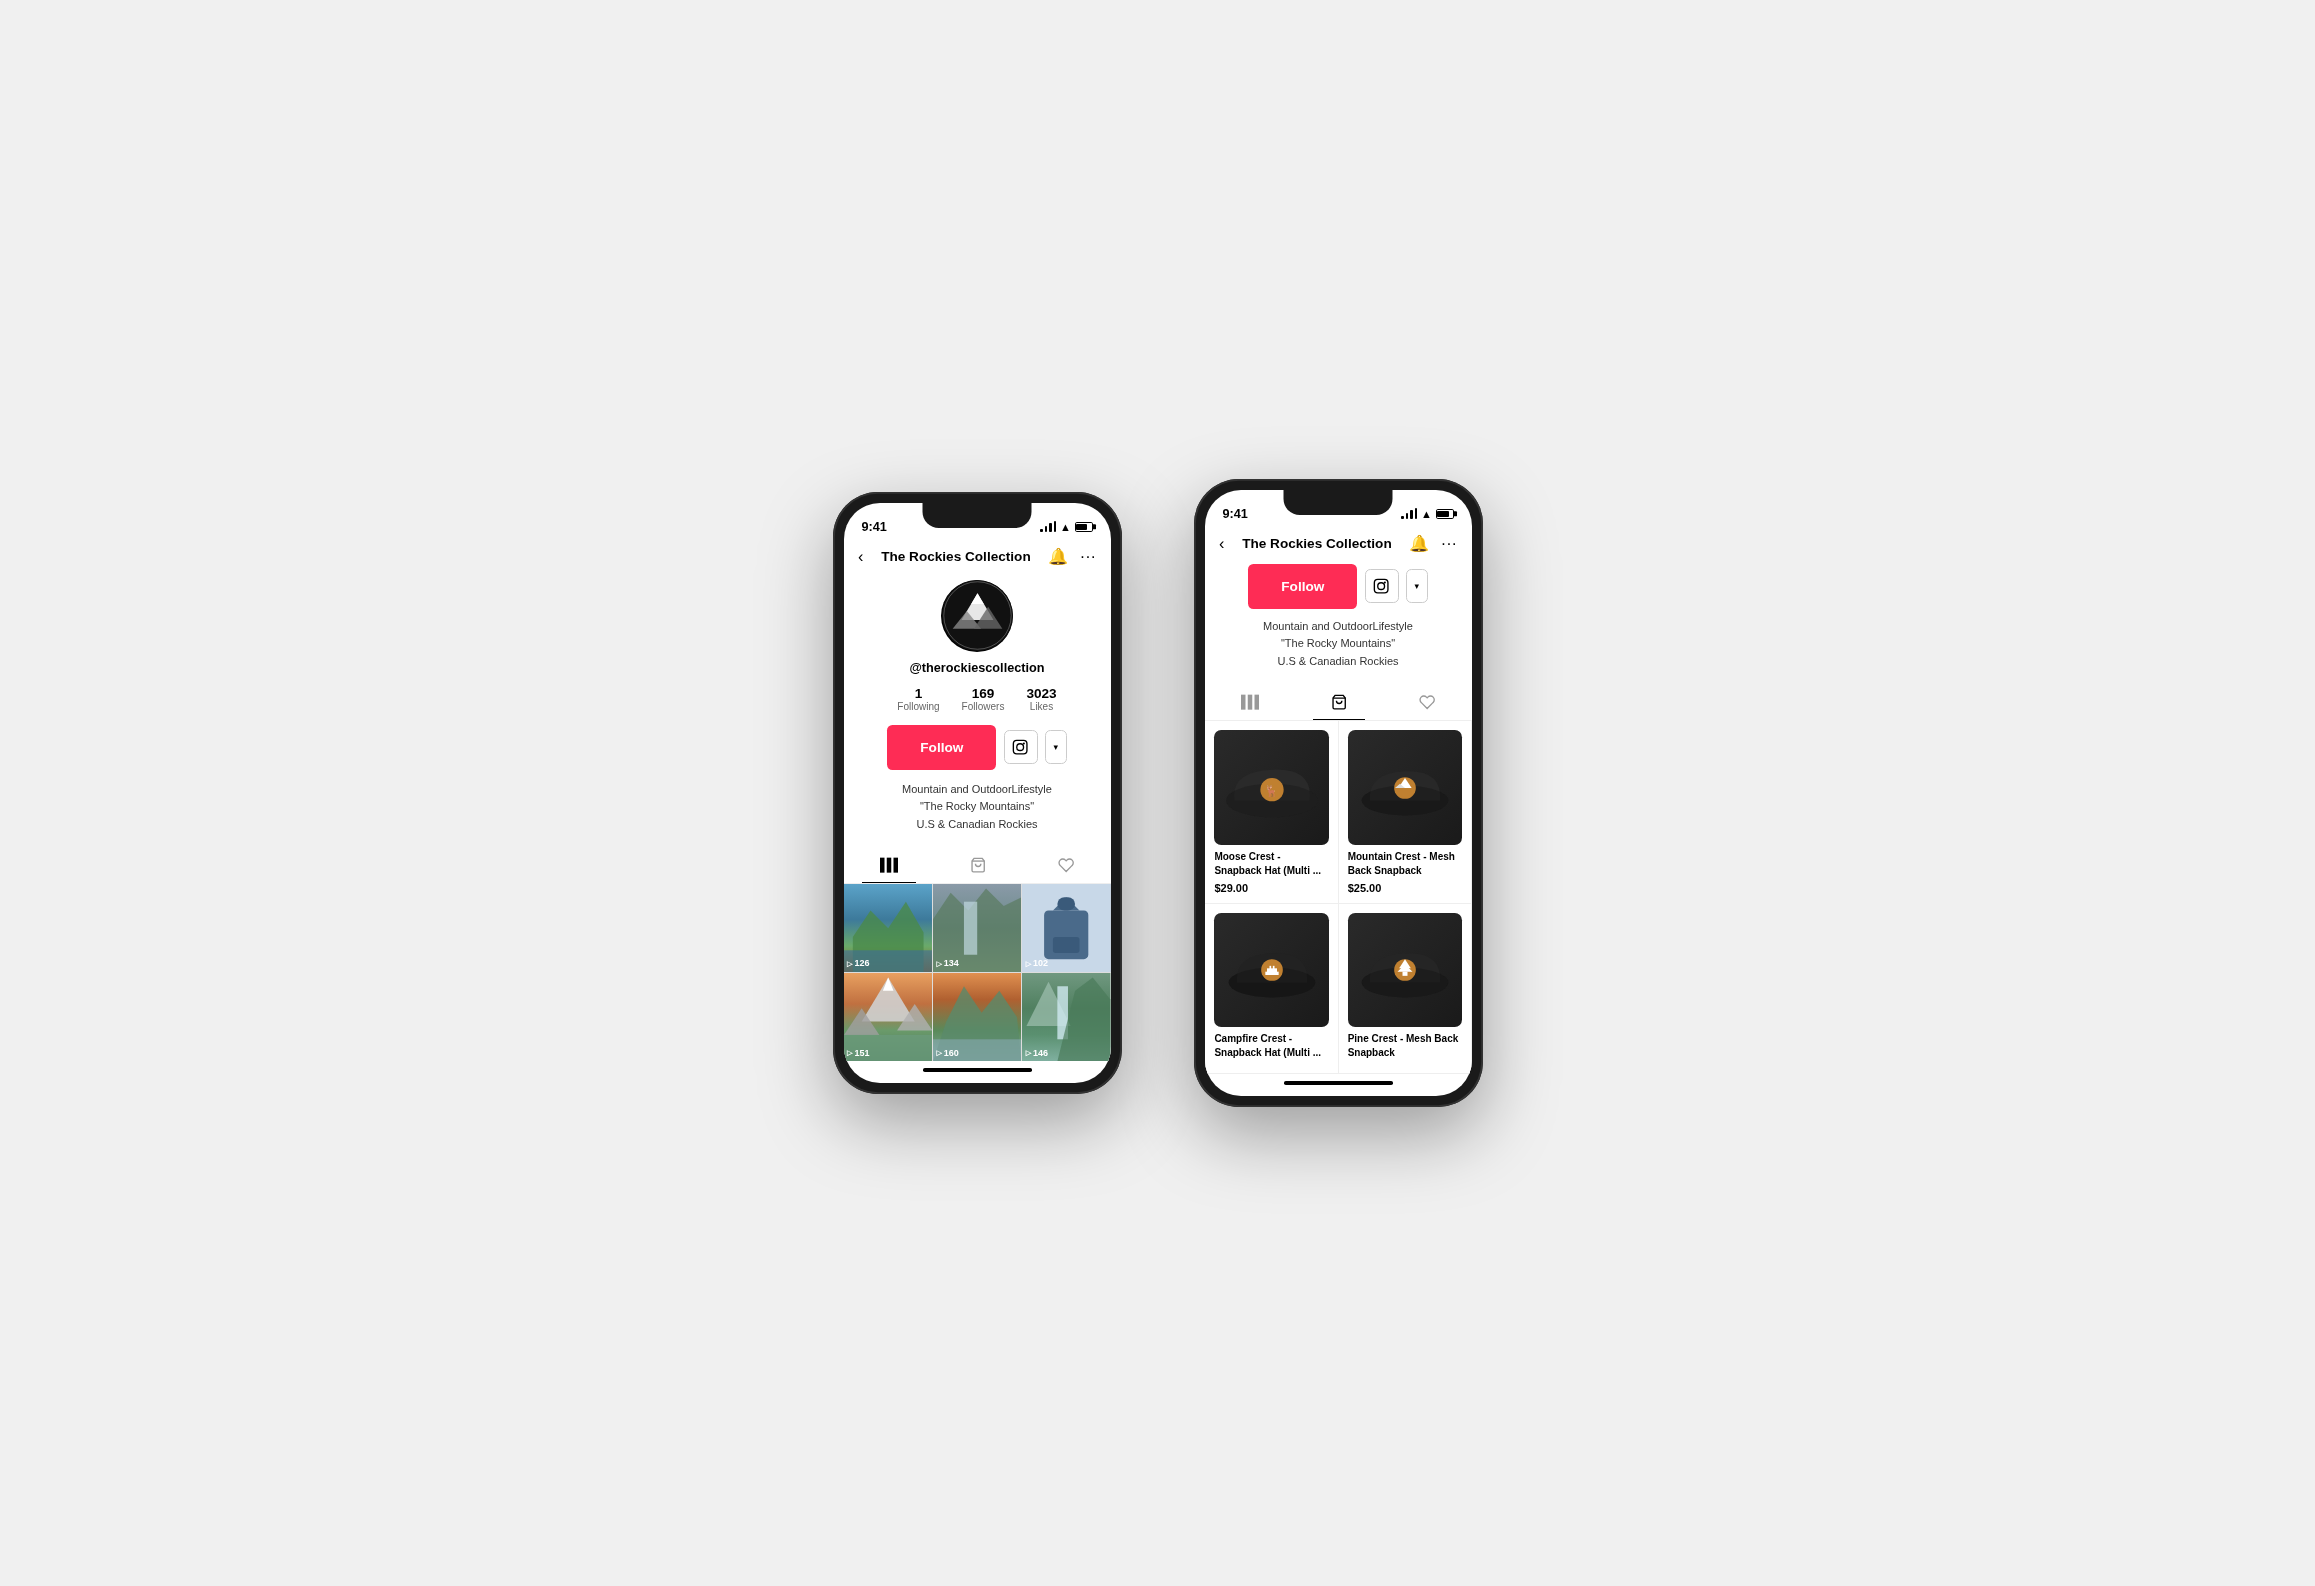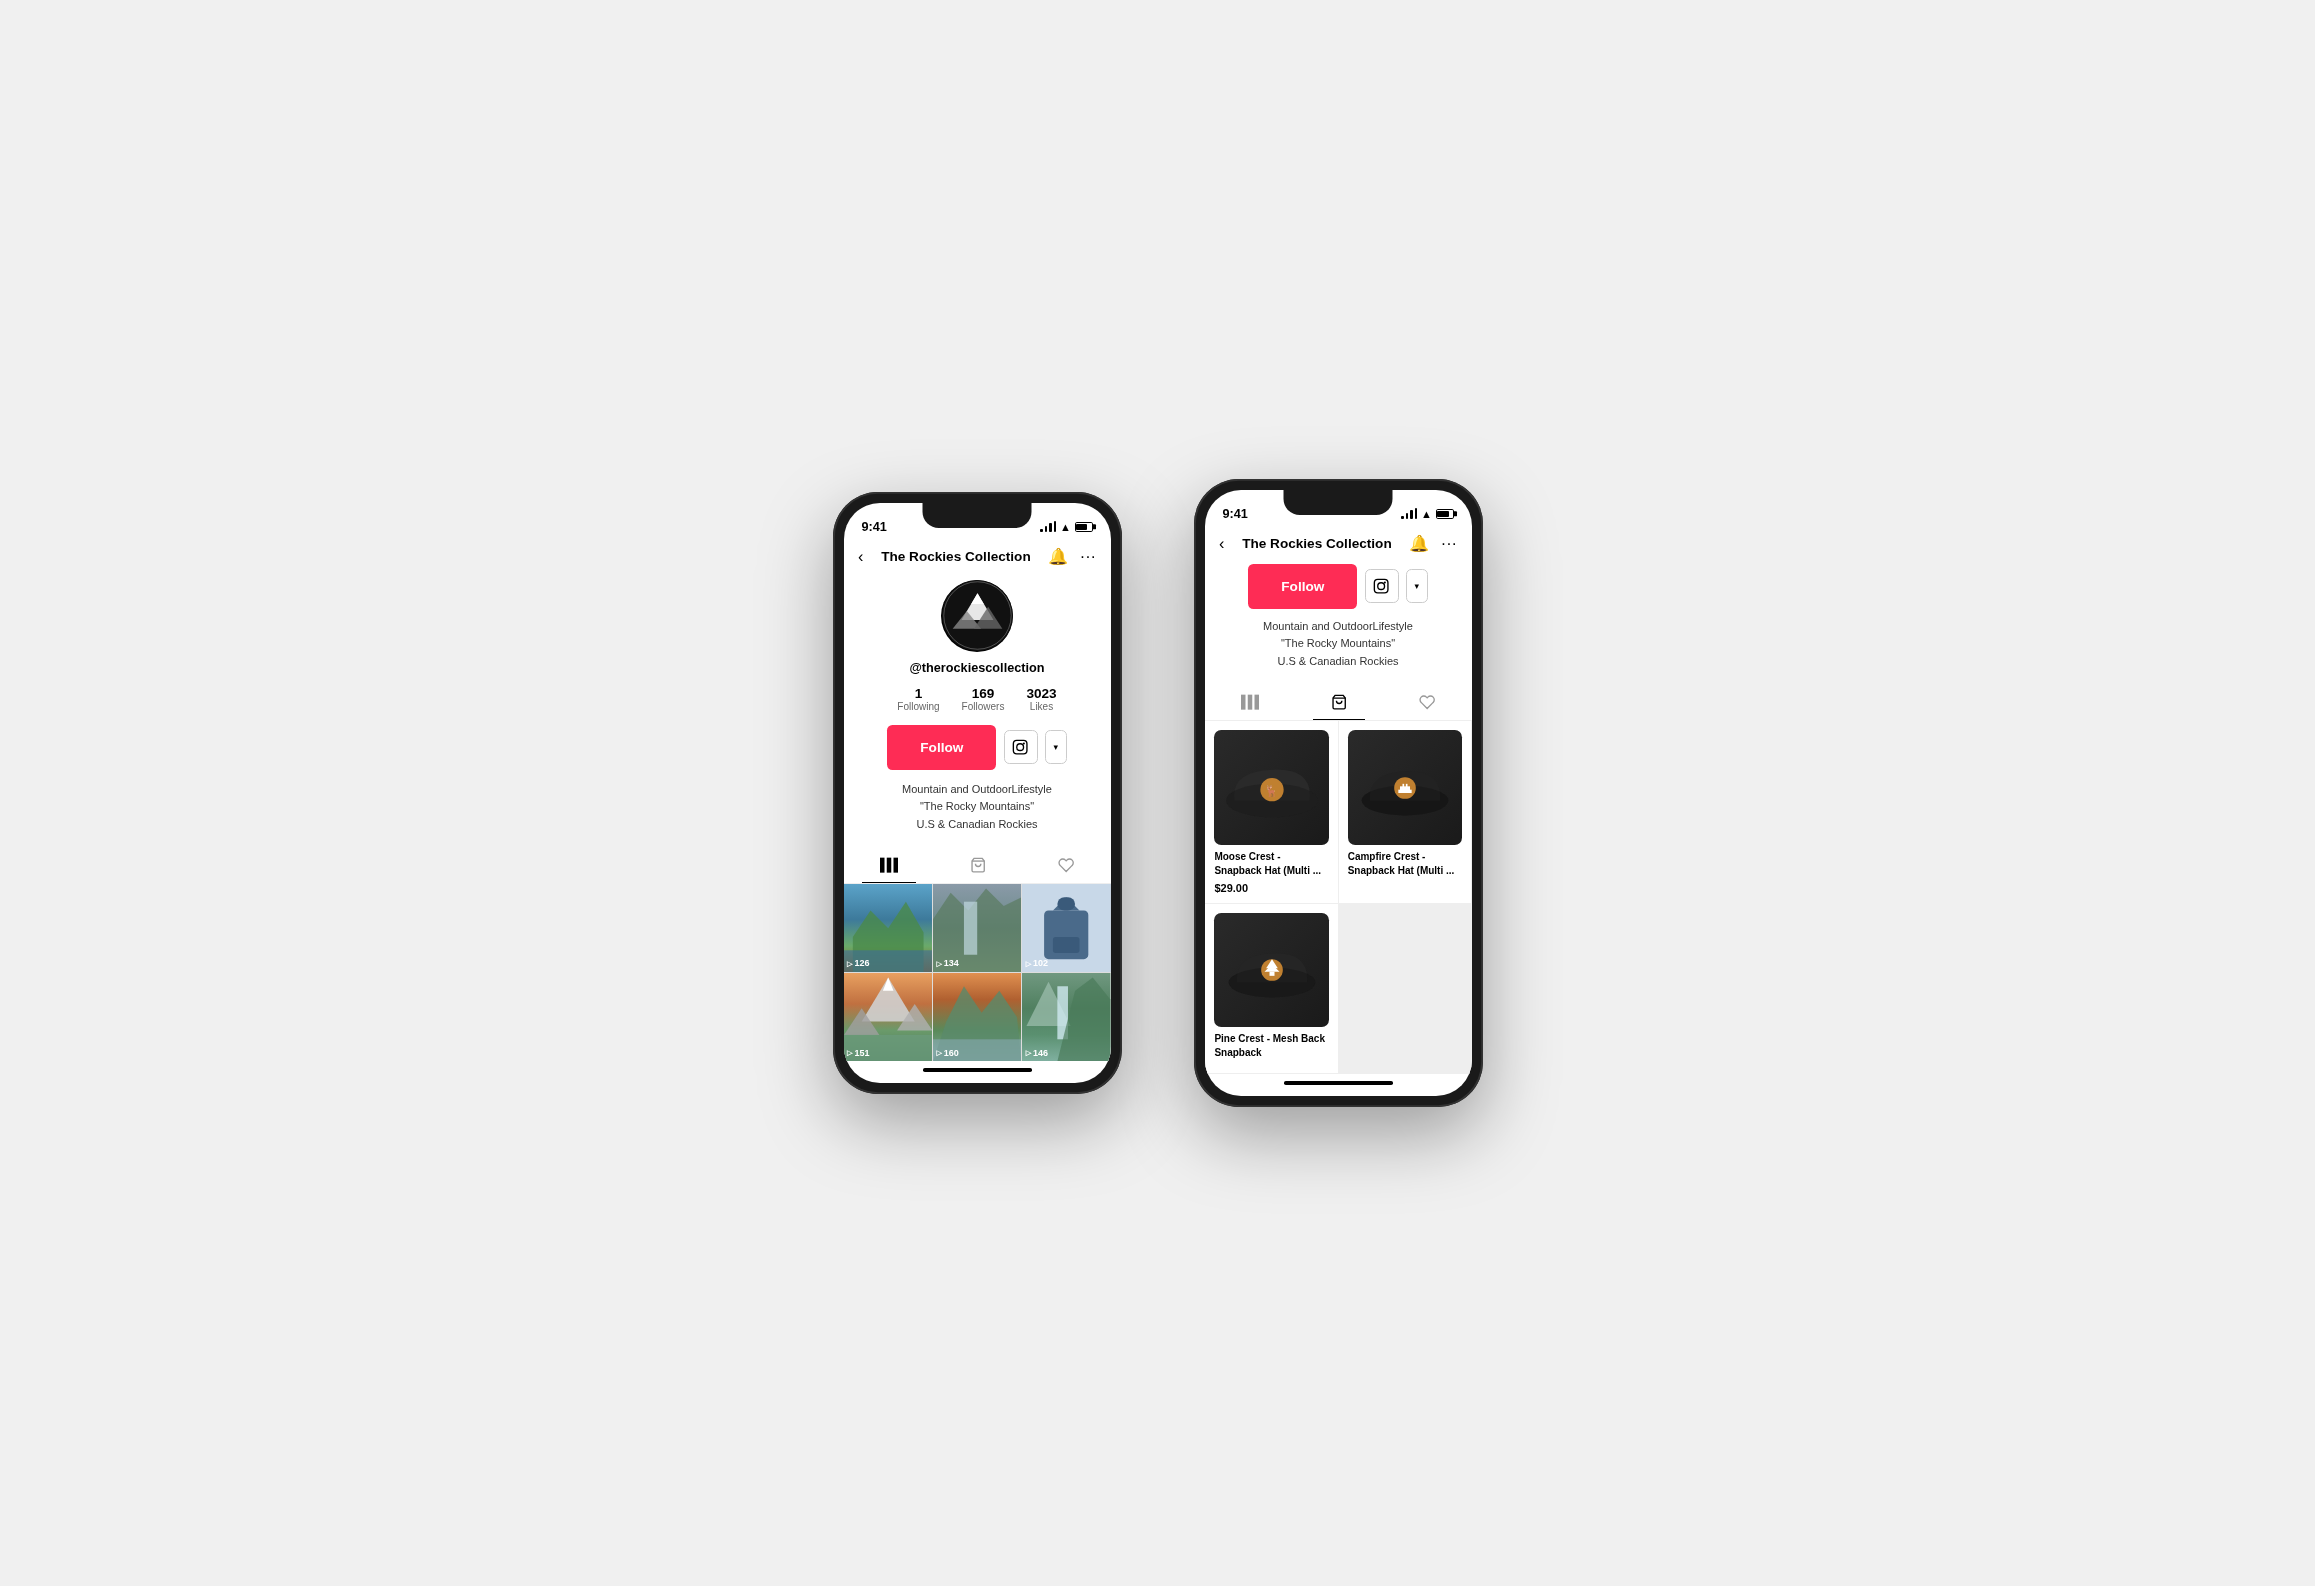--- a/index.html
+++ b/index.html
@@ -598,20 +598,38 @@
                 <circle cx="60" cy="42" r="14" fill="#c08030"></circle>
 
                 <text x="60" y="48" text-anchor="middle" font-size="14" fill="#fff">🦌</text>
               </svg>
             </div>
           </div>
           <div class="product-name">Moose Crest - Snapback Hat (Multi ...</div>
           <div class="product-price">$29.00</div>
         </div>
 
+        <div class="product-card">
+          <div class="product-img hat-img">
+            <div class="hat-container">
+              <svg viewBox="0 0 120 80" width="100" height="68">
+                <ellipse cx="60" cy="55" rx="52" ry="18" fill="#1e1e1e"></ellipse>
+                <path d="M18,55 Q15,22 60,20 Q105,18 102,55" fill="#282828"></path>
+
+                <ellipse cx="60" cy="55" rx="52" ry="18" fill="#111" opacity="0.4"></ellipse>
+                <circle cx="60" cy="40" r="13" fill="#c08030"></circle>
+
+                <polygon points="60,28 52,40 68,40" fill="#fff"></polygon>
+                <polygon points="54,35 48,40 60,40" fill="#ddd"></polygon>
+              </svg>
+            </div>
+          </div>
+          <div class="product-name">Mountain Crest - Mesh Back Snapback</div>
+          <div class="product-price">$25.00</div>
+        </div>
 
         <div class="product-card">
           <div class="product-img hat-img">
             <div class="hat-container">
               <svg viewBox="0 0 120 80" width="100" height="68">
                 <ellipse cx="60" cy="55" rx="52" ry="18" fill="#1a1a1a"></ellipse>
                 <path d="M18,55 Q15,22 60,20 Q105,18 102,55" fill="#222"></path>
                 <ellipse cx="60" cy="55" rx="52" ry="18" fill="#111" opacity="0.4"></ellipse>
                 <circle cx="60" cy="40" r="13" fill="#c08030"></circle>
 

